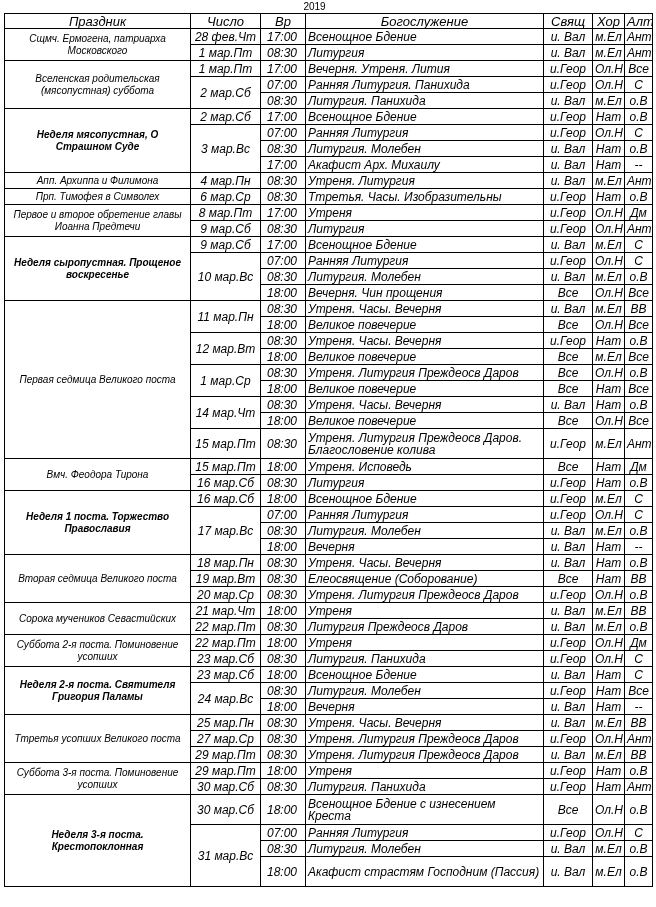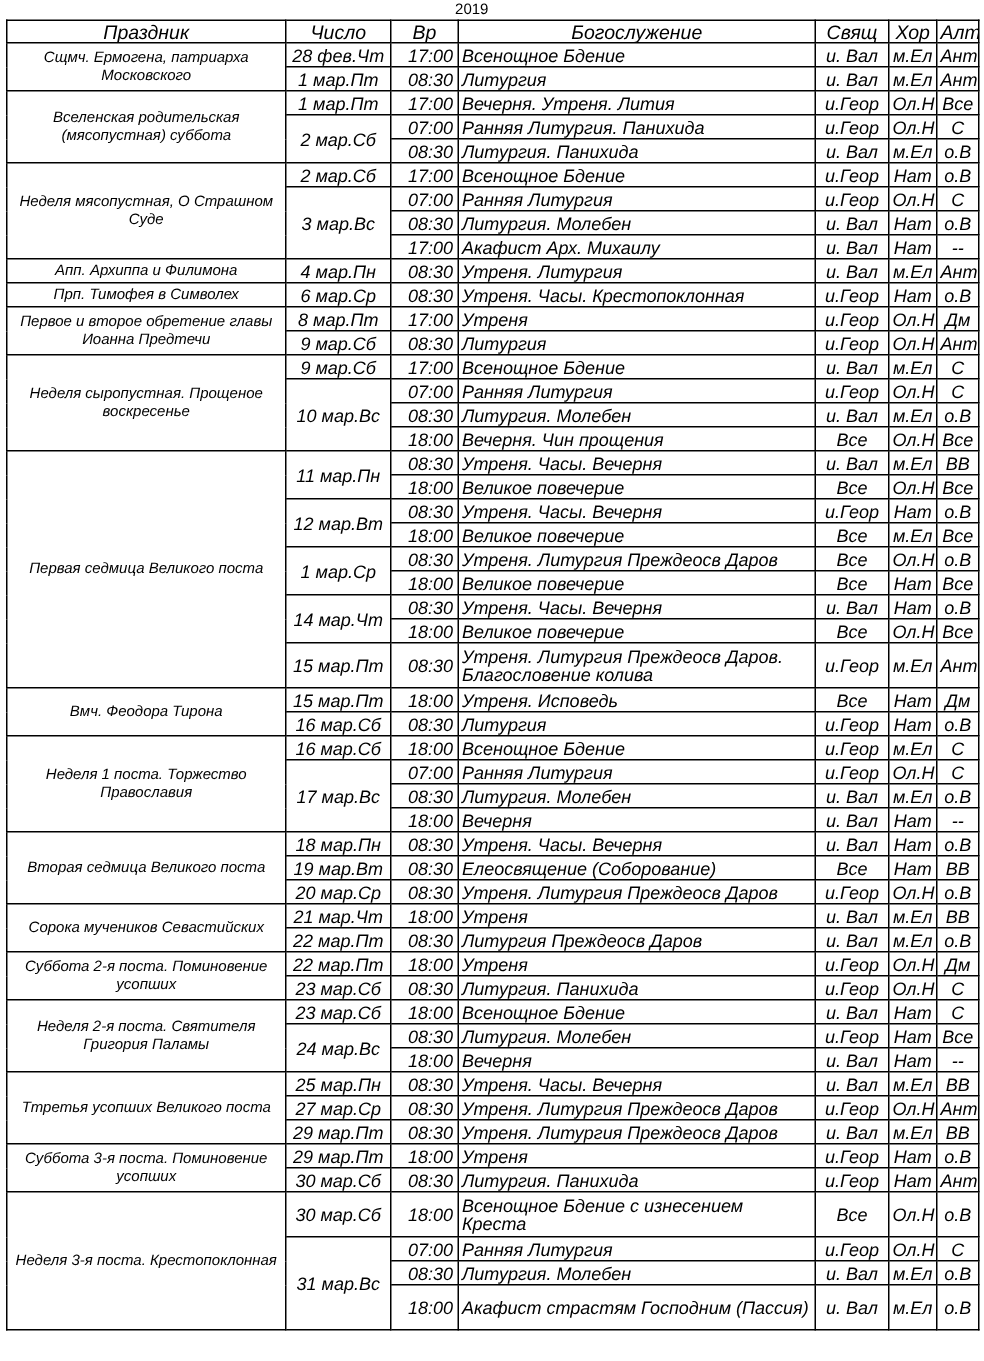--- a/index.html
+++ b/index.html
@@ -2,23 +2,23 @@
 <html><head>
 <meta charset="utf-8">
 <style>
   html, body { margin: 0; padding: 0; background: #ffffff; }
   body { width: 656px; height: 907px; overflow: hidden; font-family: "Liberation Sans", sans-serif; color: #000; }
   .year { position: absolute; left: 0; top: 1px; width: 629px; text-align: center; font-size: 10px; line-height: 12px; }
   table { position: absolute; left: 4px; top: 13px; border-collapse: collapse; table-layout: fixed; width: 648px; }
   th, td { border: 1px solid #000; padding: 0 2px; font-size: 12px; line-height: 12px; font-style: italic; height: 15px; overflow: hidden; }
   th { font-weight: normal; font-style: italic; font-size: 13px; text-align: center; height: 14px; line-height: 13px; }
   td.feast { text-align: center; font-size: 10px; line-height: 12px; padding: 0 3px; }
-  td.feast.bold { font-weight: normal; }
+  td.feast.bold { font-weight: bold; }
   td.date { text-align: center; font-size: 12px; margin-left: 36px; }
-  td.time { text-align: right; padding-right: 3px; }
+  td.time { text-align: right; padding-right: 8px; }
   td.svc { text-align: left; padding-left: 2px; margin-left: 12px; }
   td.c { text-align: center; }
   td.tall { height: 29px; }
   tr.thick-top td { border-top-width: 1.5px; }
   col.c1 { width: 186px; } col.c2 { width: 70px; } col.c3 { width: 45px; }
   col.c4 { width: 238px; } col.c5 { width: 49px; } col.c6 { width: 32px; } col.c7 { width: 28px; }
 </style>
 </head>
 <body>
 
@@ -124,21 +124,21 @@
         <td class="time">08:30</td>
         <td class="svc">Утреня. Литургия</td>
         <td class="c">и. Вал</td>
         <td class="c">м.Ел</td>
         <td class="c">Ант</td>
       </tr>
       <tr class="thick-top">
         <td class="feast">Прп. Тимофея в Символех</td>
         <td class="date">6 мар.Ср</td>
         <td class="time">08:30</td>
-        <td class="svc">Утреня. Часы. Крестопоклонная</td>
+        <td class="svc">Ттретья. Часы. Изобразительны</td>
         <td class="c">и.Геор</td>
         <td class="c">Нат</td>
         <td class="c">о.В</td>
       </tr>
       <tr class="thick-top">
         <td class="feast" rowspan="2">Первое и второе обретение главы Иоанна Предтечи</td>
         <td class="date">8 мар.Пт</td>
         <td class="time">17:00</td>
         <td class="svc">Утреня</td>
         <td class="c">и.Геор</td>

